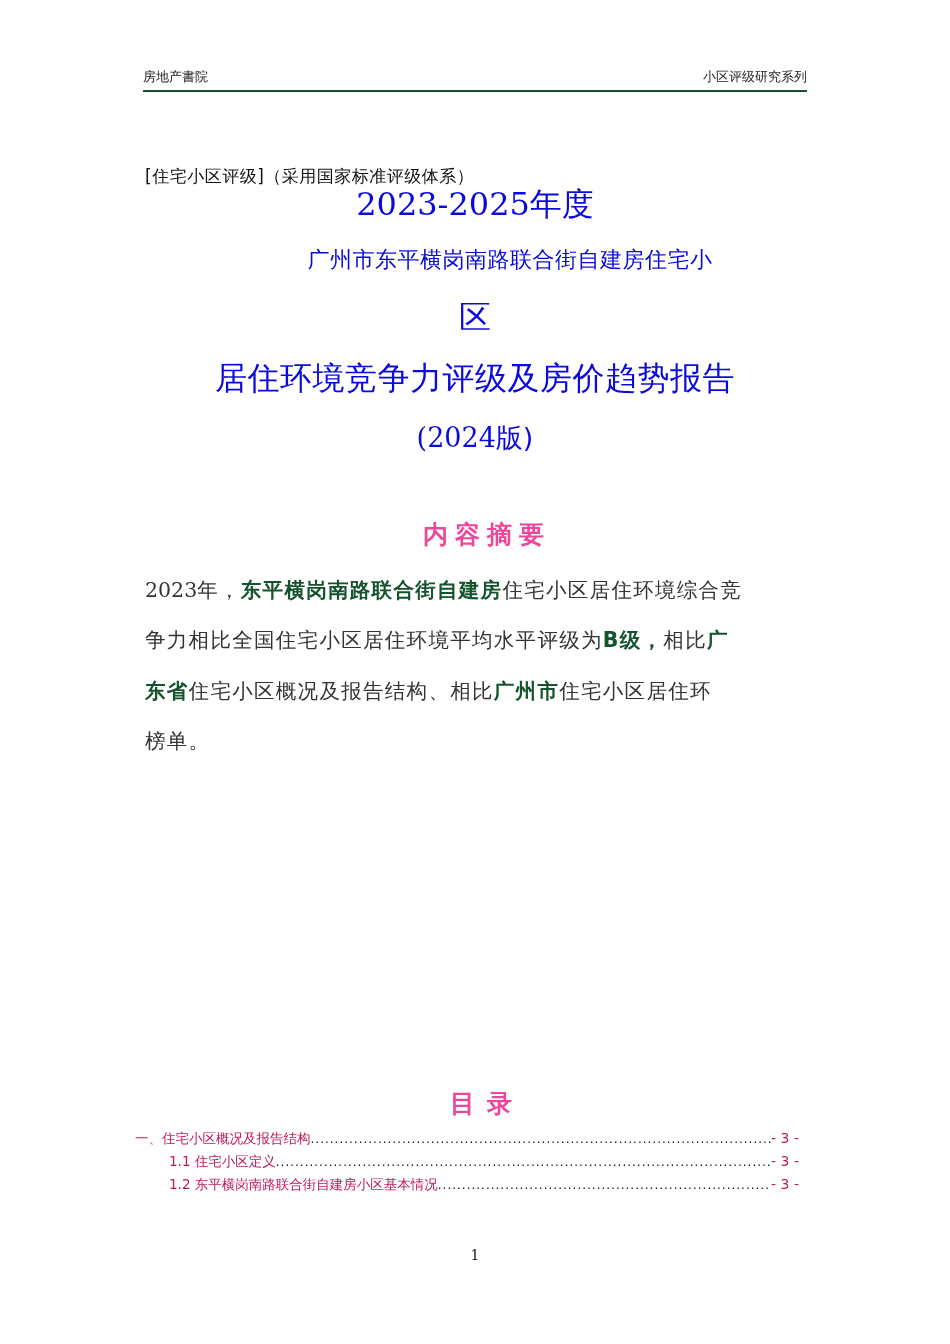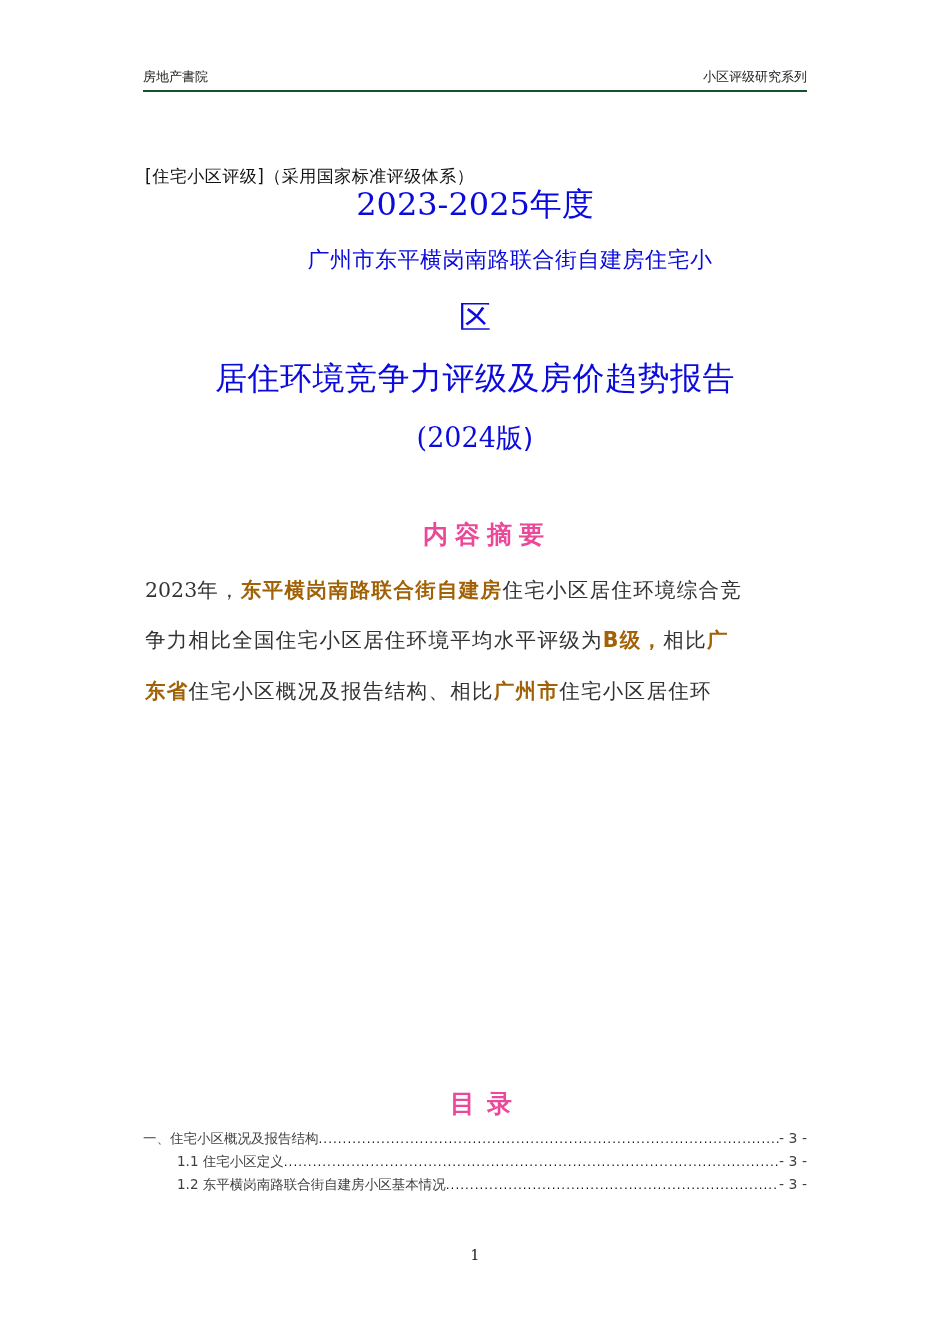--- a/index.html
+++ b/index.html
@@ -110,35 +110,35 @@
       text-align: justify;
       letter-spacing: 1.3px;
     }
     .abstract .line {
       display: block;
       white-space: nowrap;
       height: 50.3px;
     }
     .abstract .indent { padding-left: 41px; }
     .abstract b {
-      color: #a16207;
+      color: #14532d;
       font-weight: bold;
     }
     .abstract .num {
       font-family: "DejaVu Serif", "Liberation Serif", serif;
       letter-spacing: 0;
     }
     .toc {
       position: absolute;
-      left: 143px;
+      left: 135px;
       top: 1130px;
       width: 664px;
       font-family: "DejaVu Sans", "Liberation Sans", sans-serif;
       font-size: 13.5px;
-      color: #404040;
+      color: #be185d;
     }
     .toc-row {
       display: flex;
       align-items: baseline;
       height: 23px;
     }
     .toc-row.level-2 { padding-left: 34px; }
     .toc-label {
       white-space: nowrap;
     }
@@ -187,20 +187,21 @@
 <div class="title-block title-edition">
   <span class="num">(</span><span class="num">2024</span><span>版)</span>
 </div>
 
 <div class="section-heading abstract-heading">内容摘要</div>
 
 <div class="abstract" id="abstract">
     <span class="line"><span class="num">2023</span><span>年，</span><b>东平横岗南路联合街自建房</b><span>住宅小区居住环境综合竞</span></span>
     <span class="line"><span>争力相比全国住宅小区居住环境平均水平评级为</span><b>B级，</b><span>相比</span><b>广</b></span>
     <span class="line"><b>东省</b><span>住宅小区概况及报告结构、相比</span><b>广州市</b><span>住宅小区居住环</span></span>
+    <span class="line"><span>榜单。</span></span>
   </div>
 
 <div class="section-heading toc-heading">目录</div>
 
 <div class="toc" id="toc">
     <div class="toc-row level-1">
       <span class="toc-label">一、住宅小区概况及报告结构</span>
       <span class="toc-dots"></span>
       <span class="toc-page">- 3 -</span>
     </div>

